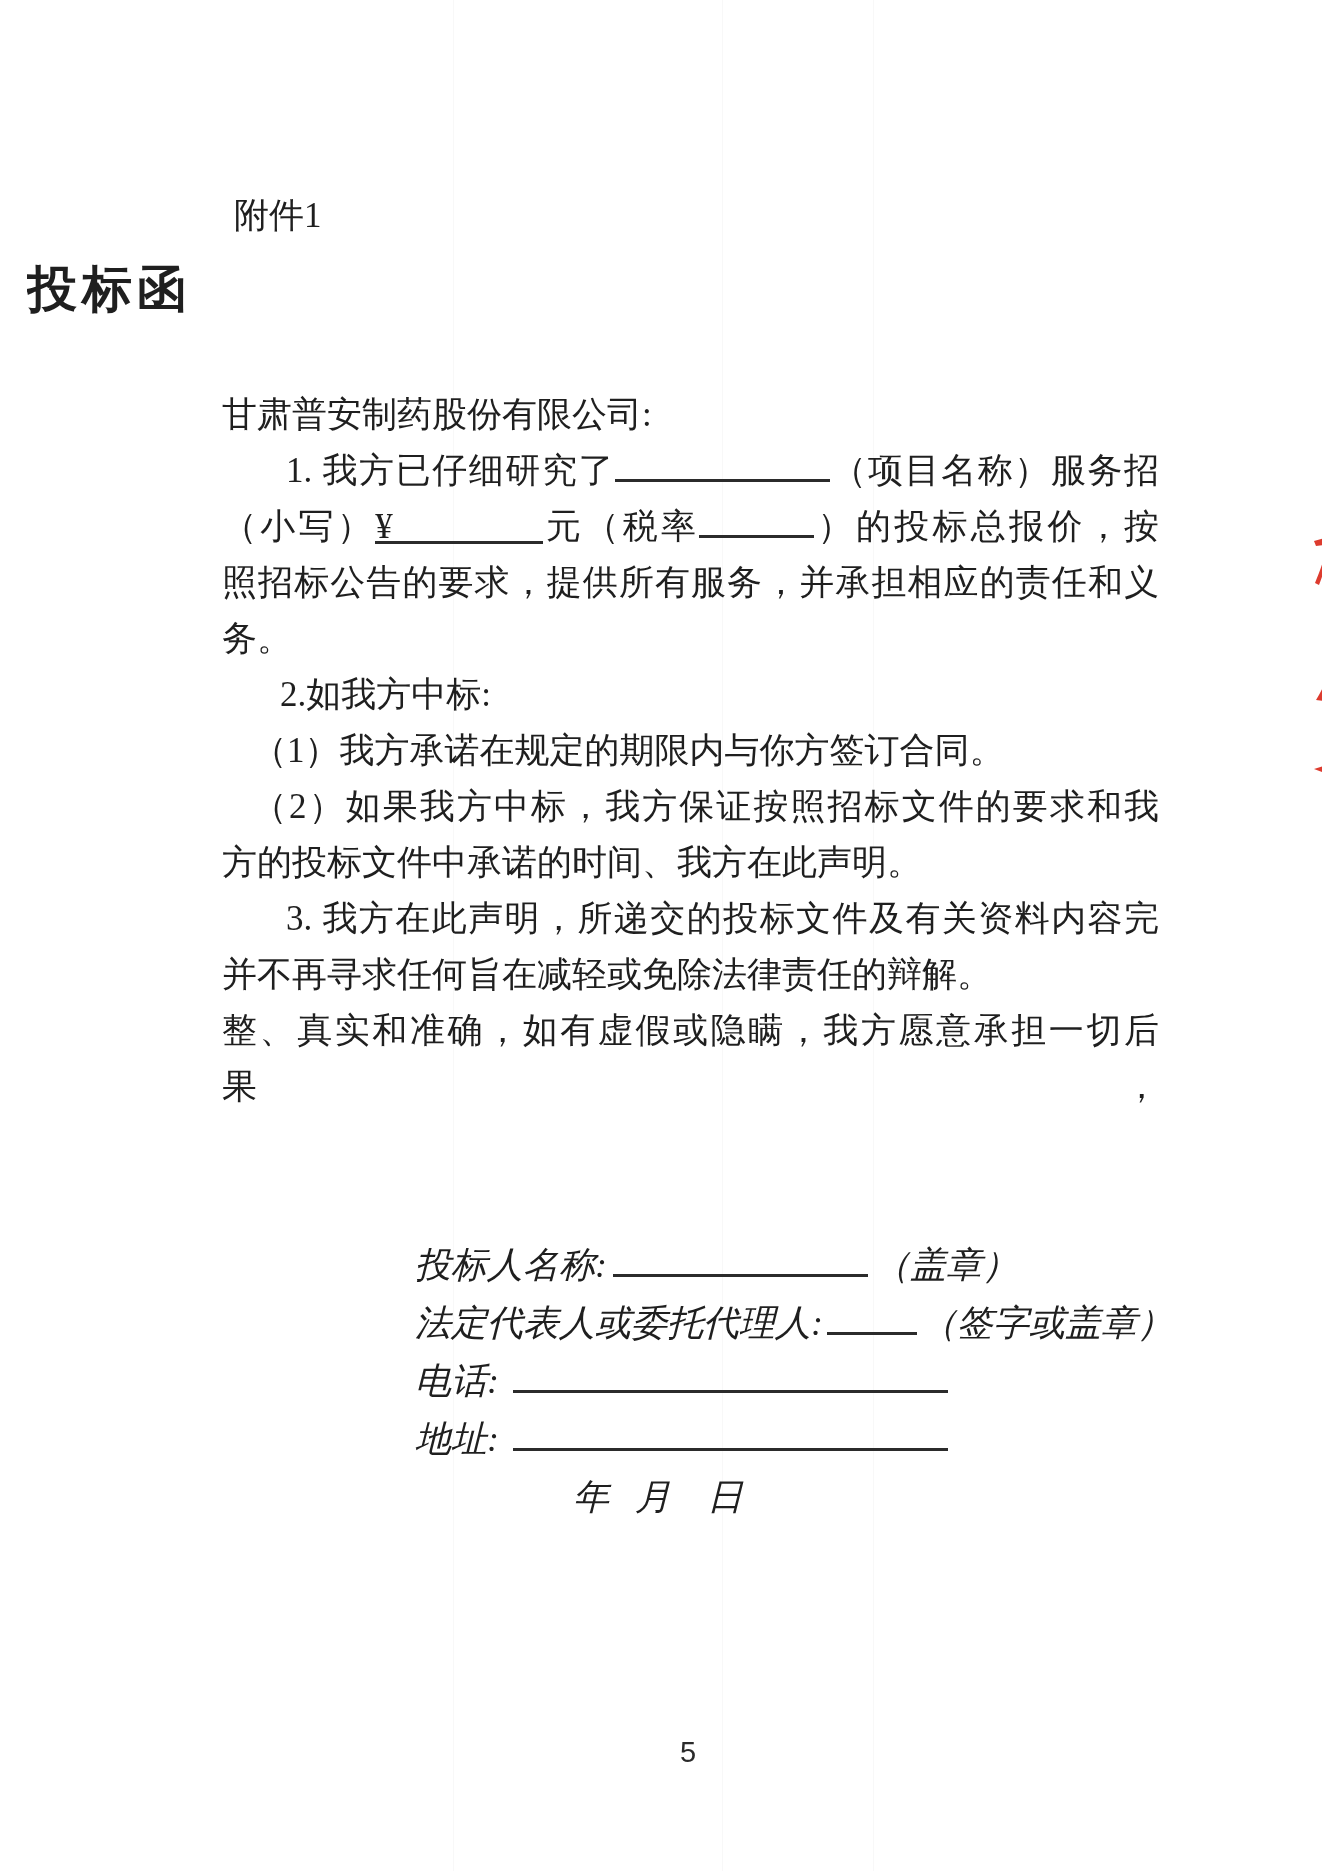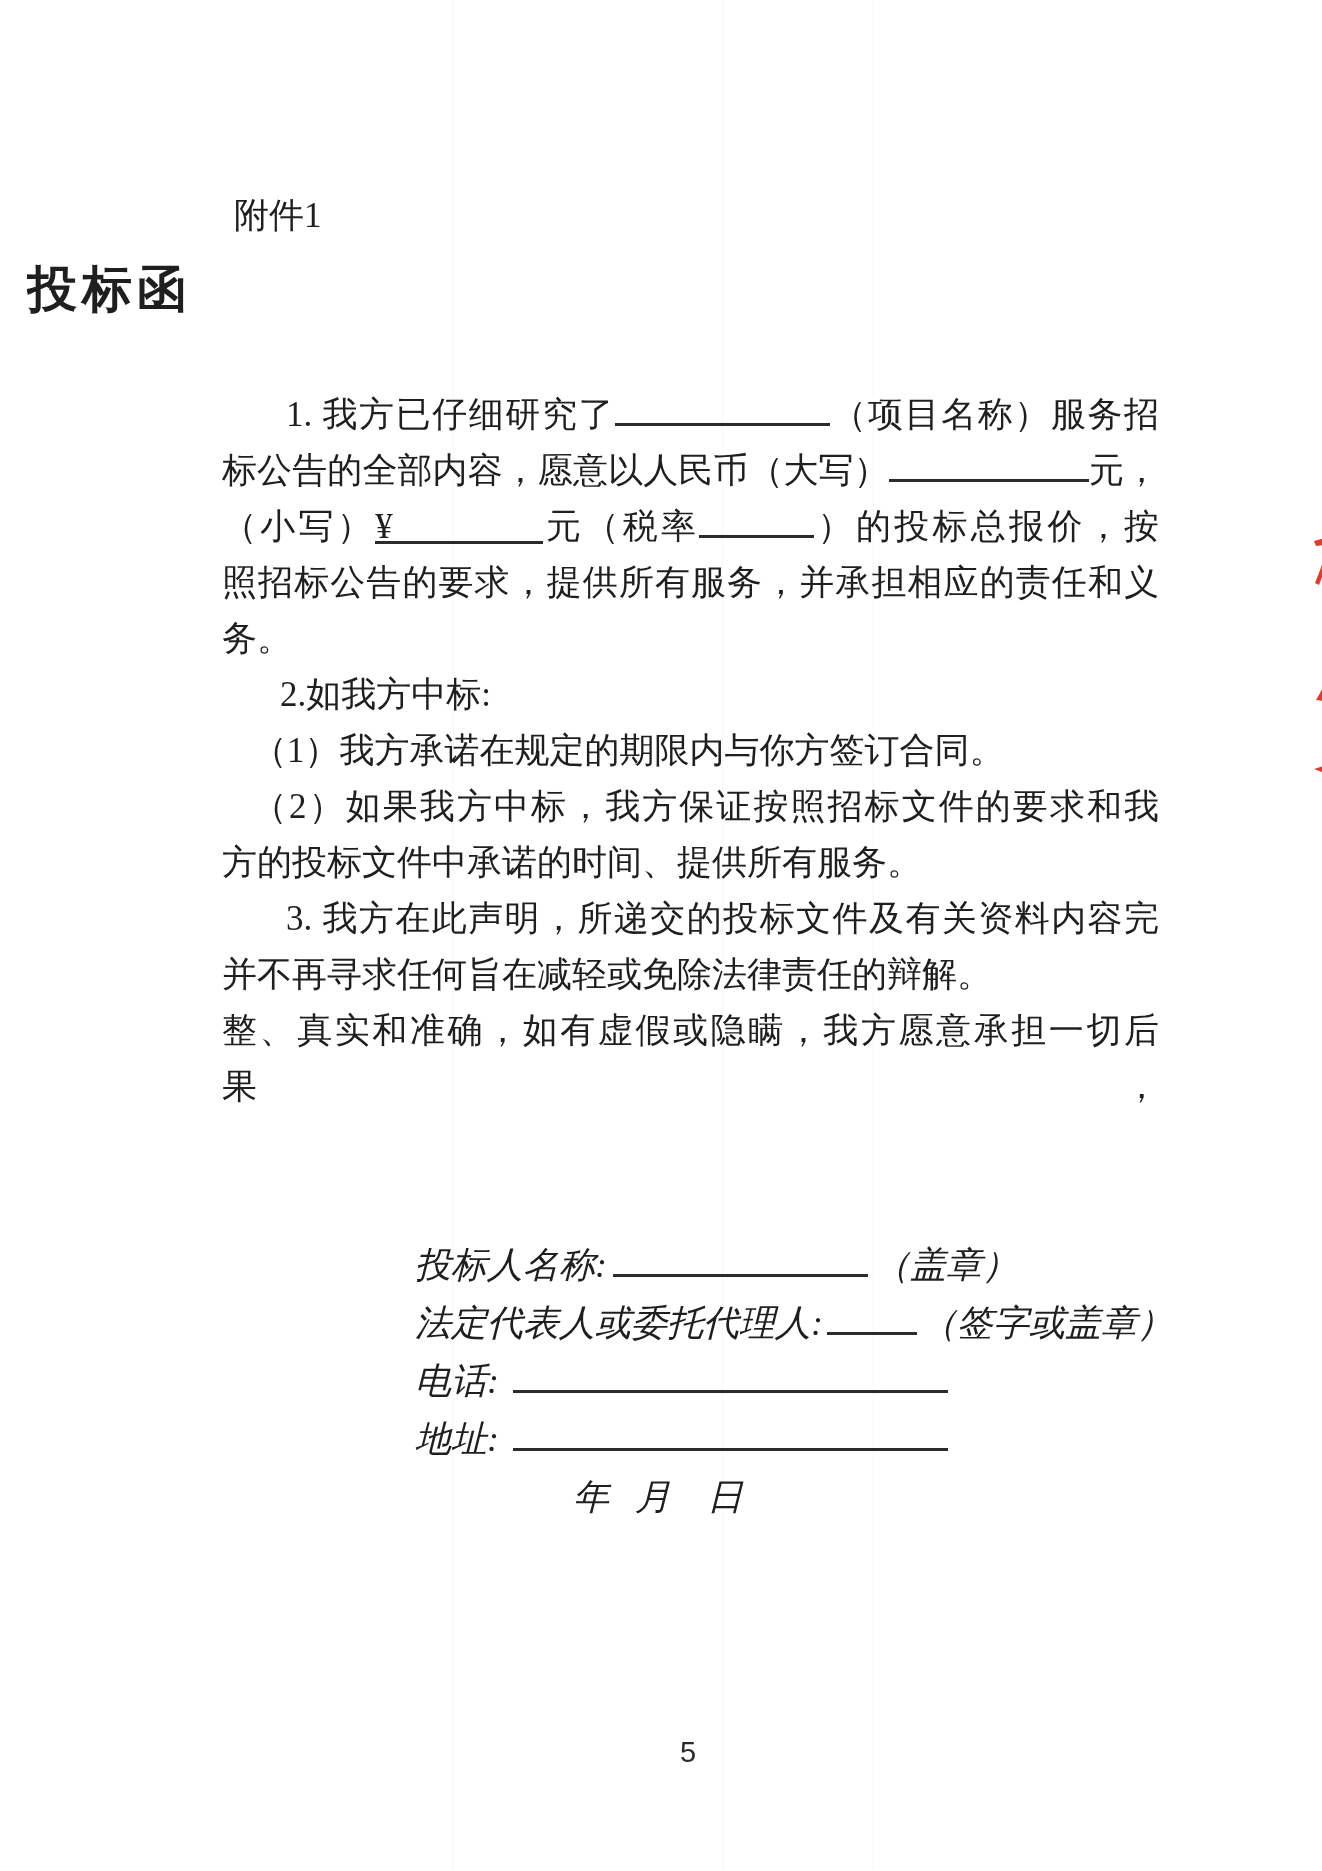--- a/index.html
+++ b/index.html
@@ -78,34 +78,34 @@
 
   <div class="scanline sl1"></div>
   <div class="scanline sl2"></div>
   <div class="scanline sl3"></div>
 
   <div class="attachment">附件1</div>
 
   <div class="doc-title">投标函</div>
 
   <div class="body-text">
+    <div class="line">甘肃普安制药股份有限公司:</div>
 
     <div class="line j ind-num"><span>1. 我方已仔细研究了</span><span class="blank b-project"></span><span>（项目名称）服务招</span></div>
 
-    <div class="line j"><span>标公告的全部内容，愿意以人民币（大写）</span><span class="blank b-amount"></span><span>元，</span></div>
 
     <div class="line j"><span>（小写）</span><span class="yen-group"><span>¥</span><span class="spacer"></span></span><span>元（税率</span><span class="blank b-tax"></span><span>）的投标总报价，按</span></div>
 
     <div class="line j">照招标公告的要求，提供所有服务，并承担相应的责任和义</div>
     <div class="line">务。</div>
 
     <div class="line ind-num2">2.如我方中标:</div>
     <div class="line ind-paren">（1）我方承诺在规定的期限内与你方签订合同。</div>
     <div class="line j ind-paren">（2）如果我方中标，我方保证按照招标文件的要求和我</div>
-    <div class="line">方的投标文件中承诺的时间、提供所有服务。</div>
+    <div class="line">方的投标文件中承诺的时间、我方在此声明。</div>
 
     <div class="line j ind-num">3. 我方在此声明，所递交的投标文件及有关资料内容完</div>
     <div class="line">并不再寻求任何旨在减轻或免除法律责任的辩解。</div>
     <div class="line j">整、真实和准确，如有虚假或隐瞒，我方愿意承担一切后果，</div>
   </div>
 
   <div class="signature">
     <div class="sig-line"><span>投标人名称:</span><span class="blank b-bidder"></span><span>（盖章）</span></div>
 
     <div class="sig-line"><span>法定代表人或委托代理人:</span><span class="blank b-rep"></span><span>（签字或盖章）</span></div>

